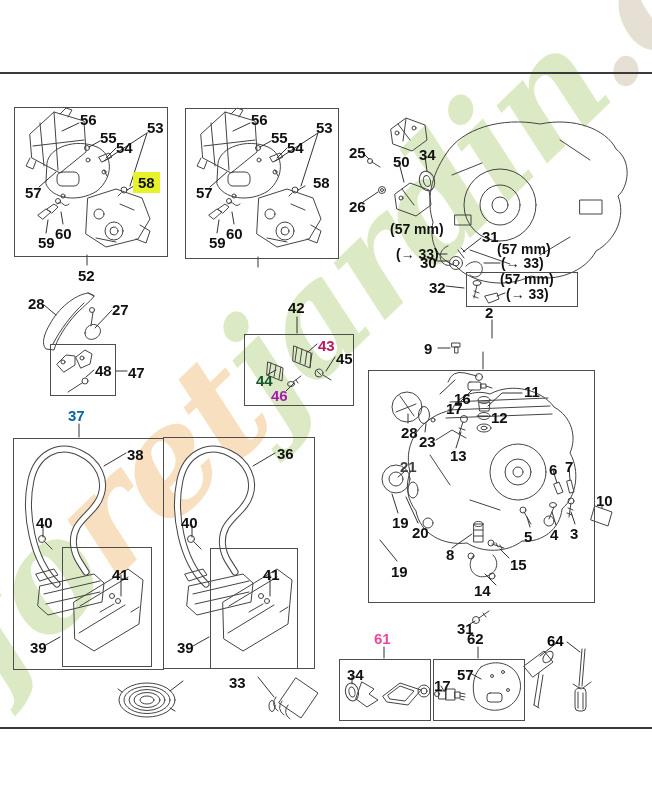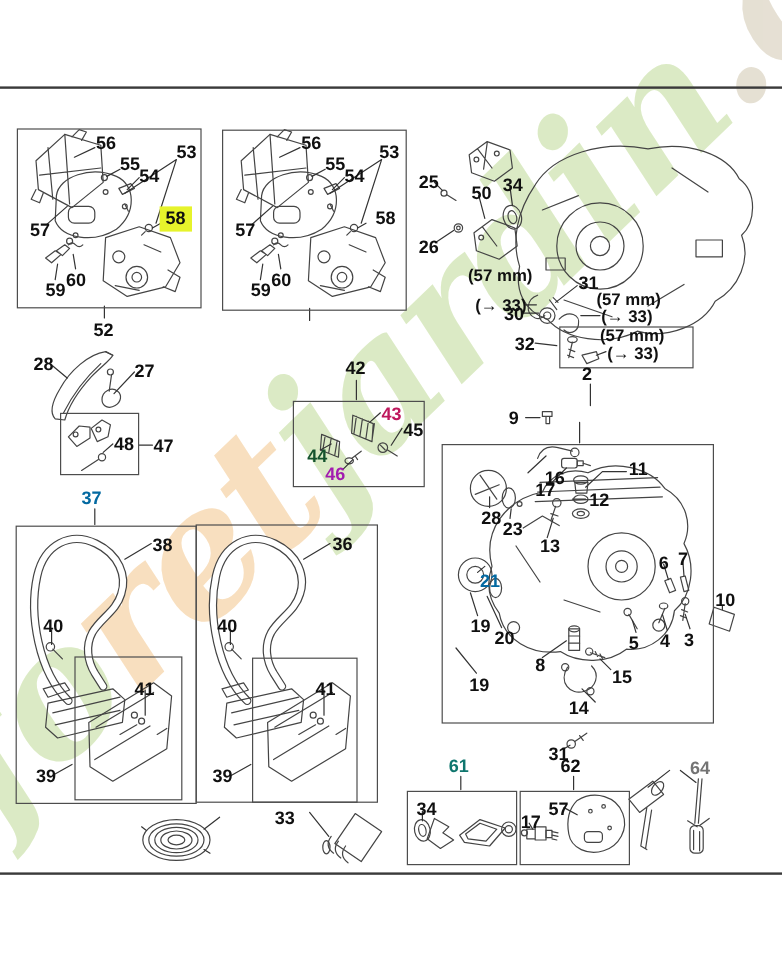--- a/index.html
+++ b/index.html
@@ -319,41 +319,41 @@
       <div class="callout" style="left: 256px; top: 372px; color: #14532d; text-align: center;">44</div>
       <div class="callout" style="left: 271px; top: 387px; color: #a21caf;">46</div>
       <div class="callout" style="left: 424px; top: 340px; color: rgb(16, 16, 16);">9</div>
       <div class="callout" style="left: 425px; top: 390px; color: rgb(16, 16, 16); margin-left: 29px;">16</div>
       <div class="callout" style="left: 446px; top: 400px; color: rgb(16, 16, 16);">17</div>
       <div class="callout" style="left: 524px; top: 383px; color: rgb(16, 16, 16);">11</div>
       <div class="callout" style="left: 491px; top: 409px; color: rgb(16, 16, 16);">12</div>
       <div class="callout" style="left: 401px; top: 424px; color: rgb(16, 16, 16);">28</div>
       <div class="callout" style="left: 419px; top: 433px; color: rgb(16, 16, 16);">23</div>
       <div class="callout" style="left: 450px; top: 447px; color: rgb(16, 16, 16);">13</div>
-      <div class="callout" style="left: 400px; top: 476px; color: #0369a1;">21</div>
+      <div class="callout" style="left: 400px; top: 458px; color: #404040;">21</div>
       <div class="callout" style="left: 549px; top: 461px; color: rgb(16, 16, 16);">6</div>
       <div class="callout" style="left: 565px; top: 458px; color: rgb(16, 16, 16);">7</div>
       <div class="callout" style="left: 392px; top: 514px; color: rgb(16, 16, 16);">19</div>
       <div class="callout" style="left: 412px; top: 524px; color: rgb(16, 16, 16);">20</div>
       <div class="callout" style="left: 391px; top: 563px; color: rgb(16, 16, 16);">19</div>
       <div class="callout" style="left: 446px; top: 546px; color: rgb(16, 16, 16);">8</div>
       <div class="callout" style="left: 510px; top: 556px; color: rgb(16, 16, 16);">15</div>
       <div class="callout" style="left: 474px; top: 582px; color: rgb(16, 16, 16);">14</div>
       <div class="callout" style="left: 524px; top: 528px; color: rgb(16, 16, 16);">5</div>
       <div class="callout" style="left: 550px; top: 526px; color: rgb(16, 16, 16);">4</div>
       <div class="callout" style="left: 570px; top: 525px; color: rgb(16, 16, 16);">3</div>
       <div class="callout" style="left: 596px; top: 492px; color: rgb(16, 16, 16);">10</div>
       <div class="callout" style="left: 457px; top: 620px; color: rgb(16, 16, 16);">31</div>
       <div class="callout" style="left: 185px; top: 674px; color: rgb(16, 16, 16); margin-left: 44px;">33</div>
-      <div class="callout" style="left: 374px; top: 630px; color: #0f766e;">61</div>
+      <div class="callout" style="left: 374px; top: 630px; color: #ec4899;">61</div>
       <div class="callout" style="left: 347px; top: 666px; color: rgb(16, 16, 16);">34</div>
       <div class="callout" style="left: 467px; top: 630px; color: rgb(16, 16, 16);">62</div>
       <div class="callout" style="left: 434px; top: 677px; color: rgb(16, 16, 16);">17</div>
       <div class="callout" style="left: 457px; top: 666px; color: rgb(16, 16, 16);">57</div>
-      <div class="callout" style="left: 547px; top: 632px; color: #737373; margin-left: 28px;">64</div>
+      <div class="callout" style="left: 547px; top: 632px; color: #000000;">64</div>
       <div class="callout" style="left: 127px; top: 446px; color: rgb(16, 16, 16);">38</div>
       <div class="callout" style="left: 36px; top: 514px; color: rgb(16, 16, 16);">40</div>
       <div class="callout" style="left: 112px; top: 566px; color: rgb(16, 16, 16);">41</div>
       <div class="callout" style="left: 30px; top: 639px; color: rgb(16, 16, 16);">39</div>
       <div class="callout" style="left: 277px; top: 445px; color: rgb(16, 16, 16);">36</div>
       <div class="callout" style="left: 181px; top: 514px; color: rgb(16, 16, 16);">40</div>
       <div class="callout" style="left: 263px; top: 566px; color: rgb(16, 16, 16);">41</div>
       <div class="callout" style="left: 177px; top: 639px; color: rgb(16, 16, 16);">39</div>
     </div>
 </div>

